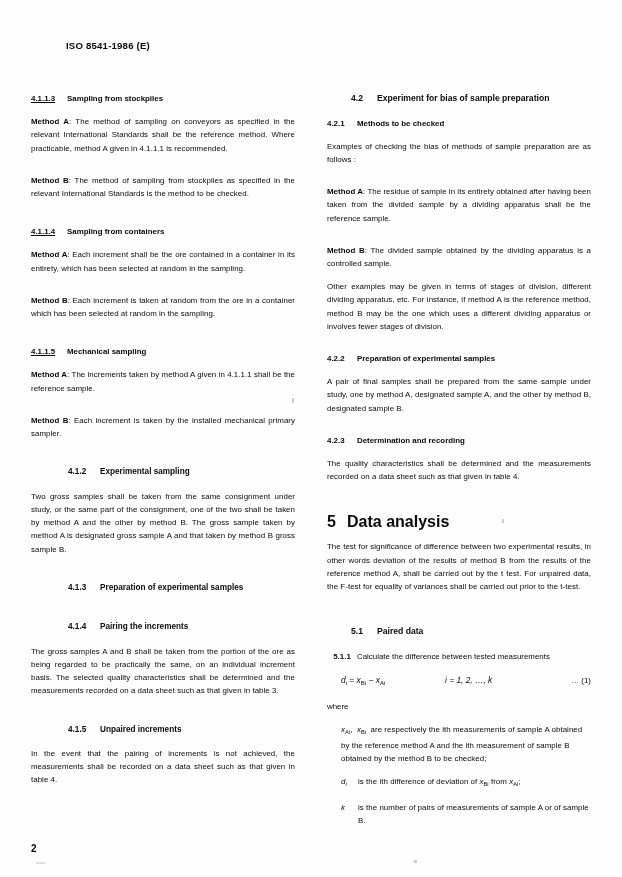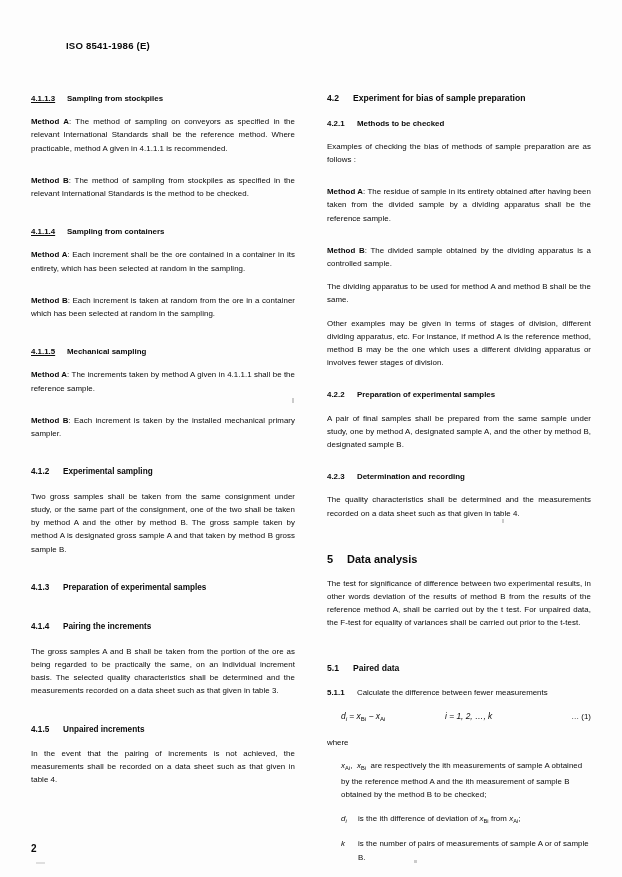--- a/index.html
+++ b/index.html
@@ -60,48 +60,50 @@
   .h-clause .num {
     display: inline-block;
     min-width: 36px;
     text-decoration: underline;
   }
   .h-clause .num-wide {
     display: inline-block;
     min-width: 30px;
   }
   .h-major {
-    font-size: 11px;
+    font-size: 16px;
     font-weight: bold;
     margin: 0 0 11px 0;
     line-height: 14px;
   }
   .h-major .num {
     display: inline-block;
     min-width: 20px;
   }
   .h-sub {
     font-size: 8.6px;
     font-weight: bold;
     margin: 0 0 11px 0;
     line-height: 13.5px;
   }
   .h-sub .num {
     display: inline-block;
     min-width: 26px;
+    margin-left: 24px;
   }
   .h-sub2 {
     font-size: 8.2px;
     font-weight: bold;
     margin: 0 0 11px 0;
     line-height: 13.5px;
   }
   .h-sub2 .num {
     display: inline-block;
     min-width: 32px;
+    margin-left: 37px;
   }
   b.lead { font-weight: bold; }
 
   .gap-sm { height: 9px; }
   .gap-md { height: 15px; }
   .gap-lg { height: 22px; }
 
   
   .formula-row {
     position: relative;
@@ -266,21 +268,20 @@
       <p>Examples of checking the bias of methods of sample preparation are as follows :</p>
 
       <div class="gap-sm"></div>
 
       <p><b class="lead">Method A</b><span>: The residue of sample in its entirety obtained after having been taken from the divided sample by a dividing apparatus shall be the reference sample.</span></p>
 
       <div class="gap-sm"></div>
 
       <p><b class="lead">Method B</b><span>: The divided sample obtained by the dividing apparatus is a controlled sample.</span></p>
 
-      <p>The dividing apparatus to be used for method A and method B shall be the same.</p>
 
       <p>Other examples may be given in terms of stages of division, different dividing apparatus, etc. For instance, if method A is the reference method, method B may be the one which uses a different dividing apparatus or involves fewer stages of division.</p>
 
       <div class="gap-sm"></div>
 
       <div class="h-clause">
         <span class="num-wide">4.2.2</span><span>Preparation of experimental samples</span>
       </div>
 
       <p>A pair of final samples shall be prepared from the same sample under study, one by method A, designated sample A, and the other by method B, designated sample B.</p>
@@ -301,21 +302,21 @@
 
       <p>The test for significance of difference between two experimental results, in other words deviation of the results of method B from the results of the reference method A, shall be carried out by the t test. For unpaired data, the F-test for equality of variances shall be carried out prior to the t-test.</p>
 
       <div class="gap-lg"></div>
 
       <div class="h-sub">
         <span class="num">5.1</span><span>Paired data</span>
       </div>
 
       <div class="h-clause" style="font-weight:normal;">
-        <span class="num-wide" style="font-weight:bold;">5.1.1</span><span>Calculate the difference between fewer measurements</span>
+        <span class="num-wide" style="font-weight:bold;text-align:center;">5.1.1</span><span>Calculate the difference between tested measurements</span>
       </div>
 
       <div class="formula-row">
         <span class="formula-main"><span class="it">d</span><sub class="it">i</sub>&nbsp;<span>=</span>&nbsp;<span class="it">x</span><sub>Bi</sub>&nbsp;<span>−</span>&nbsp;<span class="it">x</span><sub>Ai</sub></span>
         <span class="formula-cond it">i = 1, 2, …, k</span>
         <span class="formula-num">… (1)</span>
       </div>
 
       <div class="where">where</div>
 

